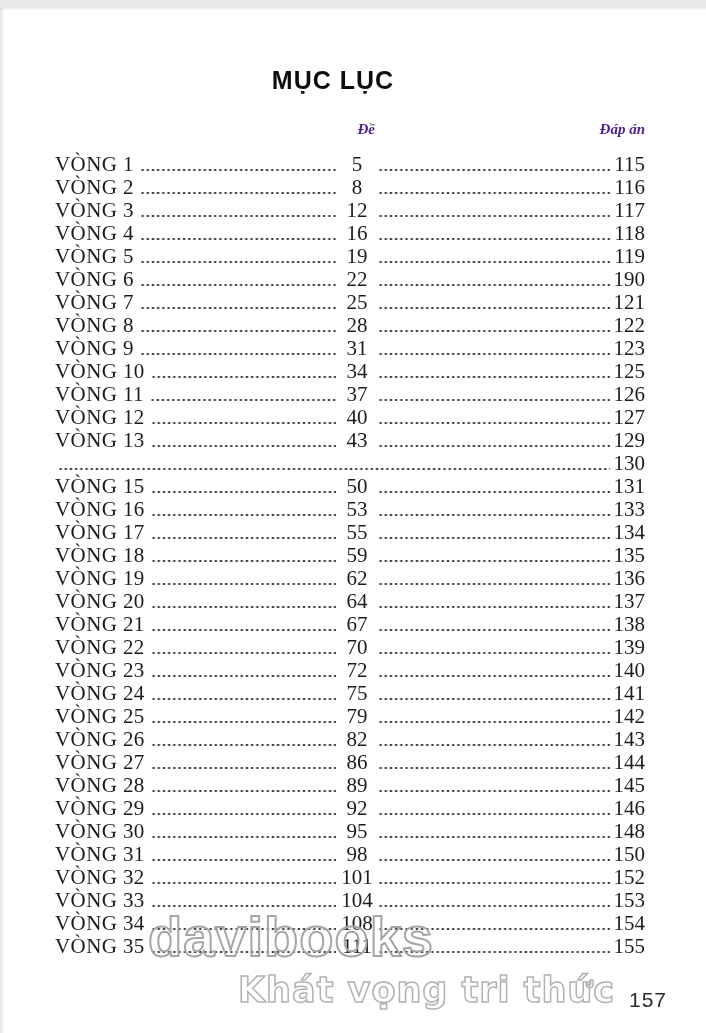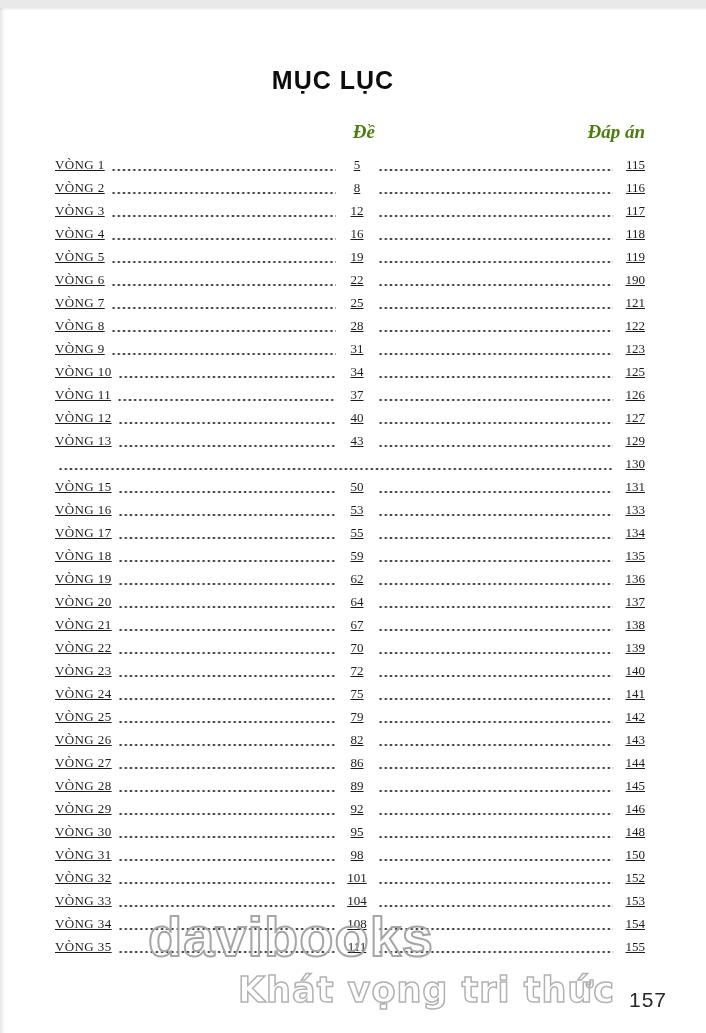--- a/index.html
+++ b/index.html
@@ -34,40 +34,39 @@
     position: absolute;
     top: 113px;
     left: 55px;
     width: 590px; 
   }
   .toc-header {
     display: flex;
     height: 25px;
     font-weight: bold;
     font-style: italic;
-    font-size: 19px;
-    color: #4d7c0f;
+    font-size: 15px;
+    color: #4c1d95;
     justify-content: center;
   }
   .toc-header .col-de {
     flex: 0 0 320px;
     text-align: right;
   }
   .toc-header .col-dapan {
     flex: 1 1 auto;
     text-align: right;
   }
 
   .toc-rows { margin-top: 8px; }
   .row {
     display: flex;
     height: 23px;
-    font-size: 13px;
+    font-size: 21px;
     line-height: 21px;
-    text-decoration: underline;
   }
   .seg1 {
     flex: 0 0 320px;
     display: flex;
   }
   .seg2 {
     flex: 1 1 auto;
     display: flex;
   }
   .row-label {

